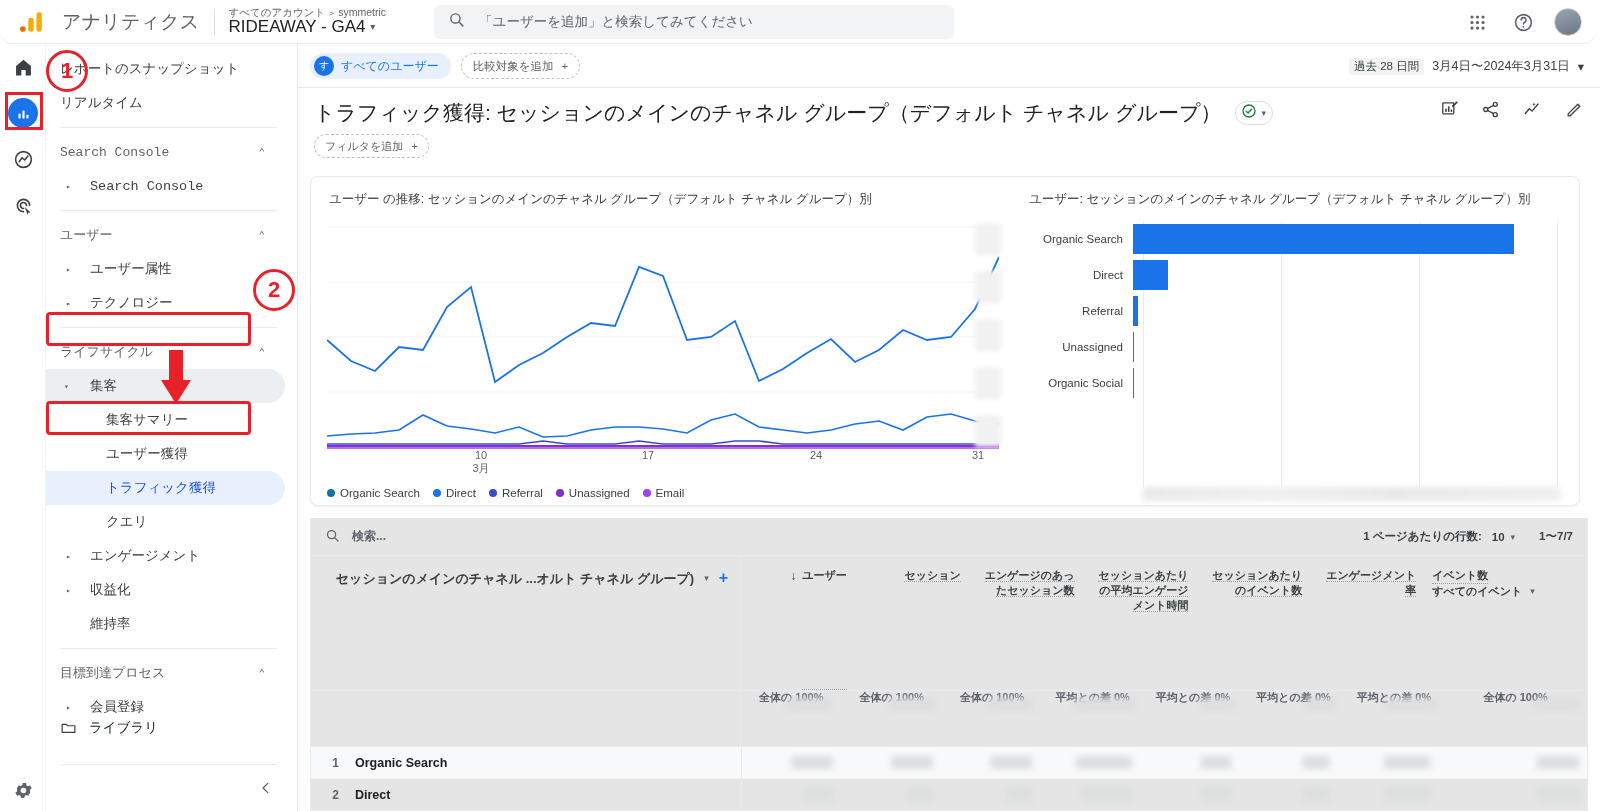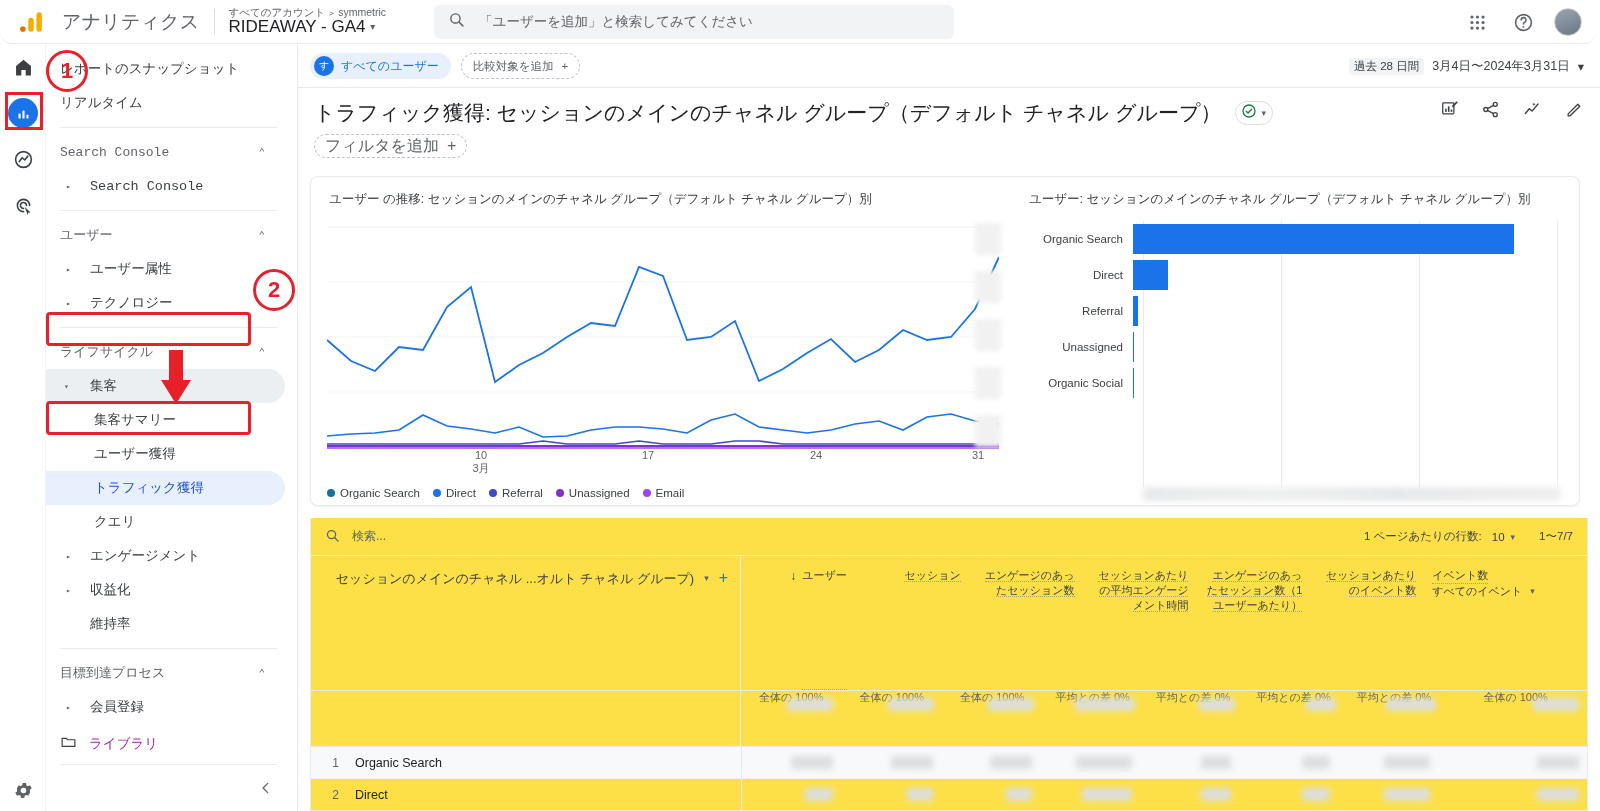--- a/index.html
+++ b/index.html
@@ -71,28 +71,28 @@
   .nav-row {
     height: 34px; display: flex; align-items: center; cursor: pointer;
     border-radius: 0 17px 17px 0; margin-right: 12px; position: relative; font-family: Liberation Mono, monospace;
   }
   .nav-row.section { color: #5f6368; font-size: 13px; cursor: default; }
   .nav-row.selected { background: #e8f0fe; color: #1d4ed8; }
   .nav-row.greyed { background: #eceff1; }
   .nav-lbl { padding-left: 14px; white-space: nowrap; }
   .nav-lbl.l1 { padding-left: 14px; }
   .nav-lbl.l2 { padding-left: 44px; }
-  .nav-lbl.l3 { padding-left: 48px; }
+  .nav-lbl.l3 { padding-left: 60px; }
   .tri { position: absolute; left: 20px; font-size: 8px; color: #5f6368; }
   .tri.down { left: 18px; }
   .chev-up { position: absolute; right: 20px; font-size: 11px; color: #5f6368; }
   .nav-sep { height: 1px; background: #e8eaed; margin: 7px 20px 7px 14px; }
   .nav-library { position: absolute; bottom: 58px; left: 0; width: 252px; }
-  .lib-row { height: 34px; display: flex; align-items: flex-end; padding-left: 14px;
-    gap: 12px; cursor: pointer; font-size: 13.5px; color: #a21caf; }
+  .lib-row { height: 34px; display: flex; align-items: flex-start; padding-left: 14px;
+    gap: 12px; cursor: pointer; font-size: 13.5px; color: #0f172a; }
   .nav-bottom-sep { position: absolute; bottom: 46px; left: 14px; right: 20px;
     height: 1px; background: #e8eaed; }
   .collapse-btn { position: absolute; bottom: 8px; right: 16px; width: 30px; height: 30px;
     display: flex; align-items: center; justify-content: center; color: #5f6368;
     cursor: pointer; font-size: 14px; }
 
   
   .main { position: absolute; left: 298px; top: 44px; width: 1302px; height: 767px;
     background: #fff; overflow: hidden; }
 
@@ -116,21 +116,21 @@
   .titlerow { padding: 10px 16px 0 16px; display: flex; align-items: center;
     position: relative; min-height: 40px; }
   .page-title { font-size: 21px; color: #202124; font-weight: 400; white-space: nowrap; }
   .ok-chip { display: flex; align-items: center; gap: 4px; margin-left: 14px;
     border: 1px solid #dadce0; border-radius: 13px; height: 24px; padding: 0 6px 0 5px;
     cursor: pointer; }
   .title-actions { position: absolute; right: 16px; top: 12px; display: flex;
     align-items: center; gap: 22px; color: #3c4043; }
   .addfilter { margin: 6px 0 0 16px; display: inline-flex; align-items: center; gap: 8px;
     height: 24px; border: 1px dashed #bdc1c6; border-radius: 13px; padding: 0 10px;
-    font-size: 16px; color: #5f6368; cursor: pointer; }
+    font-size: 11px; color: #5f6368; cursor: pointer; }
 
   .card { position: absolute; left: 12px; right: 20px; top: 132px; height: 330px;
     background: #fff; border: 1px solid #e8eaed; border-radius: 8px;
     box-shadow: 0 1px 2px rgba(60,64,67,.08); display: flex; }
   .panel { flex: 1; padding: 14px 18px 10px 18px; position: relative; }
   .panel.left { flex: 0 0 700px; }
   .panel-title { font-size: 12.5px; color: #3c4043; white-space: nowrap; }
 
   .linechart { position: absolute; left: 16px; top: 42px; width: 672px; height: 230px; }
   .xaxis { position: absolute; left: 16px; top: 272px; width: 672px; height: 34px;
@@ -151,22 +151,22 @@
   .bar-blur { position: absolute; left: 122px; right: 0; bottom: -14px; height: 14px;
     background: linear-gradient(90deg,#e3e4e6,#eceded 30%,#e3e4e6 60%,#ececec);
     filter: blur(3px); opacity: .85; }
 
   
   .scrollblocks { position: absolute; right: 10px; top: 46px; width: 26px; }
   .sb { height: 32px; margin-bottom: 16px; background: #f1f1f1; filter: blur(2px); }
 
   
   .tablewrap { position: absolute; left: 12px; right: 12px; top: 474px; bottom: 0;
-    background: #fde047; border: 1px solid #e8eaed; border-top: none; border-radius: 0;
-    overflow: hidden; }
+    background: #e5e5e5; border: 1px solid #e8eaed; border-top: none; border-radius: 0;
+    overflow: hidden; font-weight: bold; }
   .tbl-top { height: 38px; display: flex; align-items: center; position: relative;
     border-bottom: 1px solid #e8eaed; padding-left: 14px; }
   .tbl-search { display: flex; align-items: center; gap: 12px; font-size: 12px; color: #5f6368; }
   .tbl-paging { position: absolute; right: 14px; display: flex; align-items: center;
     gap: 10px; font-size: 11.5px; color: #3c4043; }
   .tbl-paging .rowsnum { display: flex; align-items: center; gap: 6px; cursor: pointer; }
 
   .thead { display: flex; height: 135px; border-bottom: 1px solid #e8eaed; }
   .th-dim { width: 430px; display: flex; align-items: flex-start; justify-content: flex-end;
     gap: 10px; padding: 14px 12px 0 0; border-right: 1px solid #e8eaed; }
@@ -624,24 +624,24 @@
           <div class="th-m">
             <span class="und">セッション</span>
           </div>
           <div class="th-m">
             <span class="und">エンゲージのあったセッション数</span>
           </div>
           <div class="th-m">
             <span class="und">セッションあたりの平均エンゲージメント時間</span>
           </div>
           <div class="th-m">
-            <span class="und">エンゲージのあったセッション数（1 ユーザーあたり）</span>
+            <span class="und">セッションあたりのイベント数</span>
           </div>
           <div class="th-m">
-            <span class="und">セッションあたりのイベント数</span>
+            <span class="und">エンゲージメント率</span>
           </div>
           <div class="th-m last">
             <div class="und" style="display:inline-block">イベント数</div>
             <div style="display:inline-flex;align-items:center;gap:8px">
               <span>すべてのイベント</span>
               <span style="font-size:9px;color:#5f6368">▾</span>
             </div>
           </div>
         </div>
       </div>

